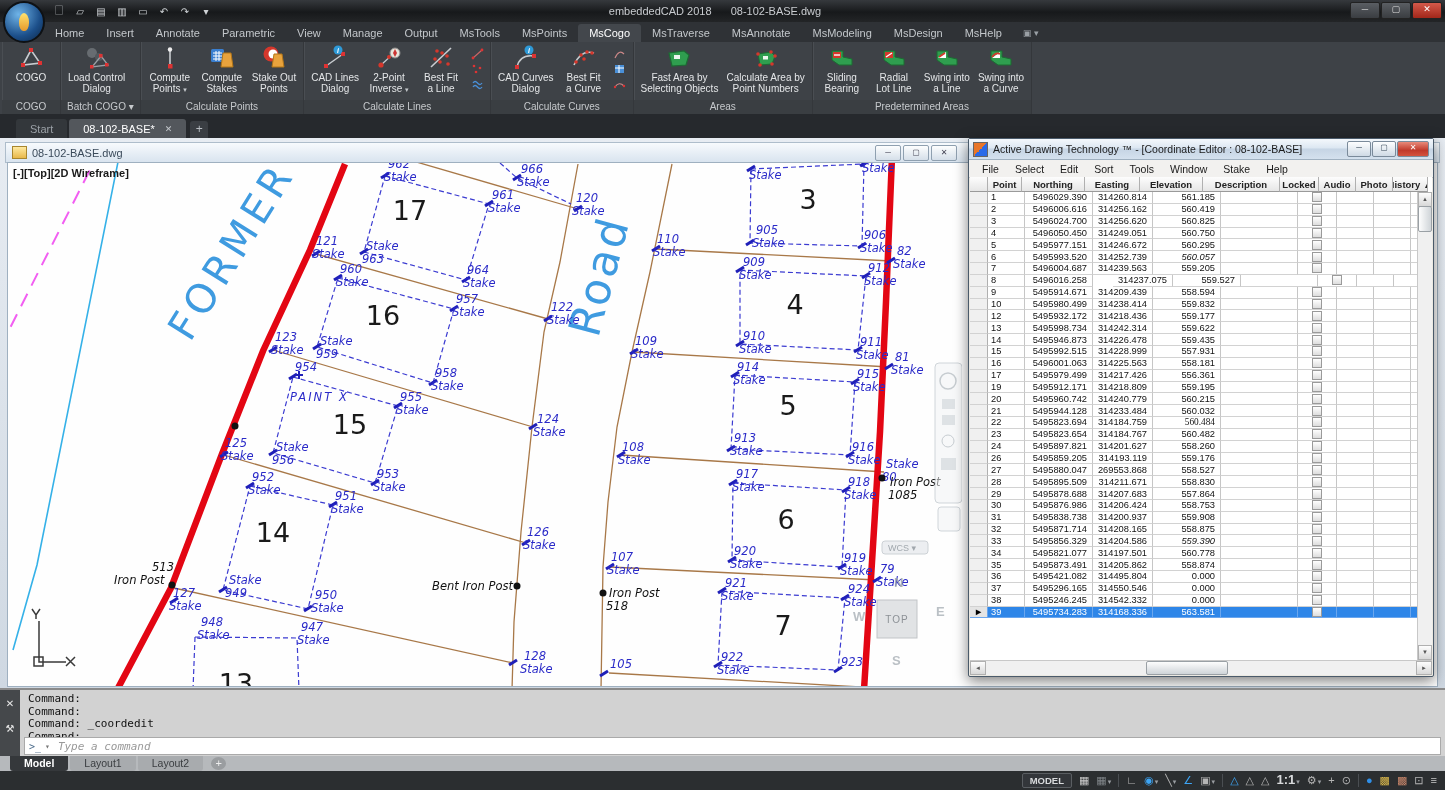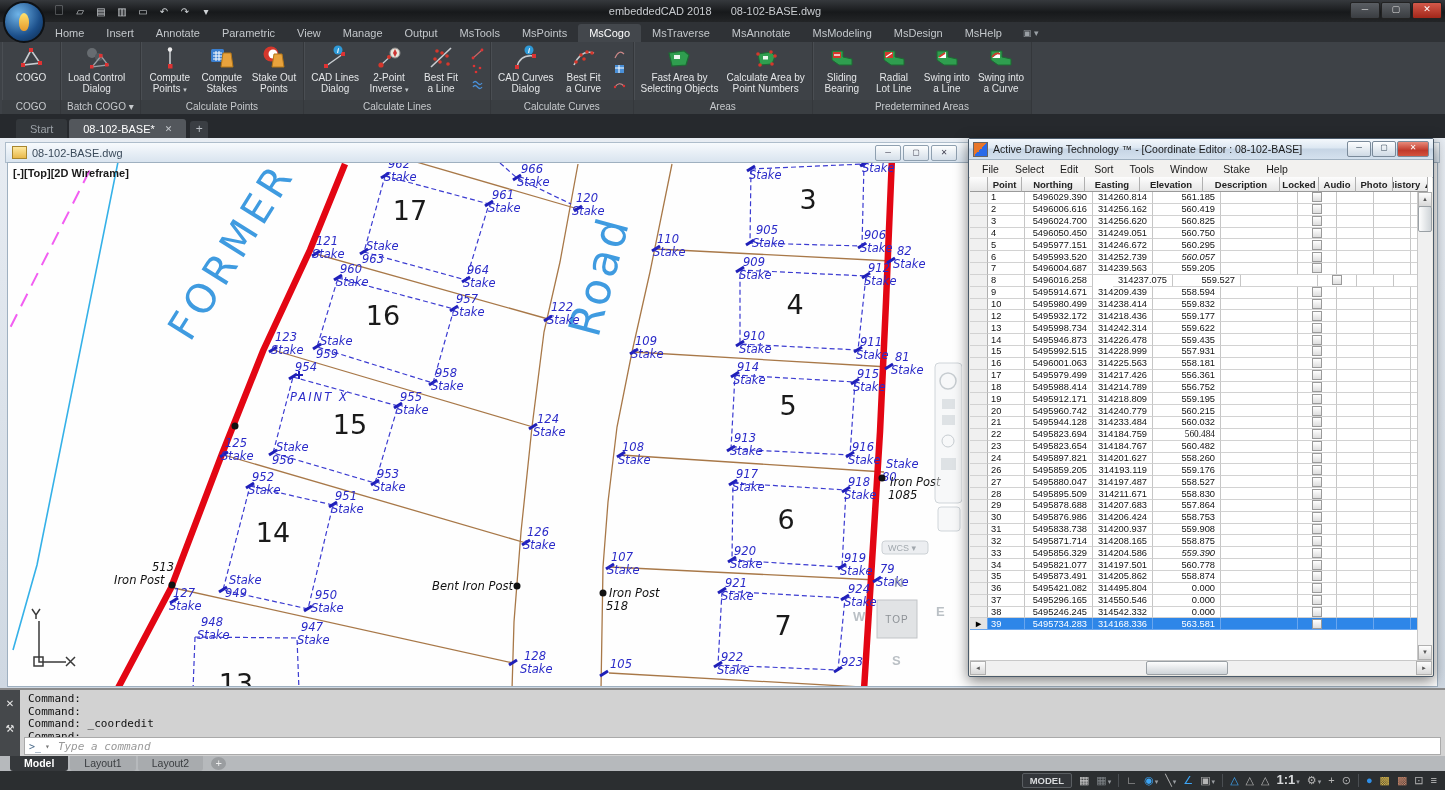--- a/index.html
+++ b/index.html
@@ -917,34 +917,20 @@
             <div class="tc" style="width: 76px; flex: 0 0 76px;"></div>
             <div class="tc" style="width: 38px; flex: 0 0 38px;">
               <span class="cb"></span>
             </div>
             <div class="tc" style="width: 36px; flex: 0 0 36px;"></div>
             <div class="tc" style="width: 36px; flex: 0 0 36px;"></div>
             <div class="tc" style="width: 34px; flex: 0 0 34px;"></div>
           </div>
           <div class="trow">
             <div class="tc sel" style="width: 17px; flex: 0 0 17px;"></div>
-            <div class="tc pt" style="width: 33px; flex: 0 0 33px;">18</div>
-            <div class="tc num" style="width: 62px; flex: 0 0 62px;">5495988.414</div>
-            <div class="tc num" style="width: 54px; flex: 0 0 54px;">314214.789</div>
-            <div class="tc num" style="width: 62px; flex: 0 0 62px;">556.752</div>
-            <div class="tc" style="width: 76px; flex: 0 0 76px;"></div>
-            <div class="tc" style="width: 38px; flex: 0 0 38px;">
-              <span class="cb"></span>
-            </div>
-            <div class="tc" style="width: 36px; flex: 0 0 36px;"></div>
-            <div class="tc" style="width: 36px; flex: 0 0 36px;"></div>
-            <div class="tc" style="width: 34px; flex: 0 0 34px;"></div>
-          </div>
-          <div class="trow">
-            <div class="tc sel" style="width: 17px; flex: 0 0 17px;"></div>
             <div class="tc pt" style="width: 33px; flex: 0 0 33px;">19</div>
             <div class="tc num" style="width: 62px; flex: 0 0 62px;">5495912.171</div>
             <div class="tc num" style="width: 54px; flex: 0 0 54px;">314218.809</div>
             <div class="tc num" style="width: 62px; flex: 0 0 62px;">559.195</div>
             <div class="tc" style="width: 76px; flex: 0 0 76px;"></div>
             <div class="tc" style="width: 38px; flex: 0 0 38px;">
               <span class="cb"></span>
             </div>
             <div class="tc" style="width: 36px; flex: 0 0 36px;"></div>
             <div class="tc" style="width: 36px; flex: 0 0 36px;"></div>
@@ -1031,21 +1017,21 @@
               <span class="cb"></span>
             </div>
             <div class="tc" style="width: 36px; flex: 0 0 36px;"></div>
             <div class="tc" style="width: 36px; flex: 0 0 36px;"></div>
             <div class="tc" style="width: 34px; flex: 0 0 34px;"></div>
           </div>
           <div class="trow">
             <div class="tc sel" style="width: 17px; flex: 0 0 17px;"></div>
             <div class="tc pt" style="width: 33px; flex: 0 0 33px;">27</div>
             <div class="tc num" style="width: 62px; flex: 0 0 62px;">5495880.047</div>
-            <div class="tc num" style="width: 54px; flex: 0 0 54px;">314197.487</div>
+            <div class="tc num" style="width: 54px; flex: 0 0 54px;">269553.868</div>
             <div class="tc num" style="width: 62px; flex: 0 0 62px;">558.527</div>
             <div class="tc" style="width: 76px; flex: 0 0 76px;"></div>
             <div class="tc" style="width: 38px; flex: 0 0 38px;">
               <span class="cb"></span>
             </div>
             <div class="tc" style="width: 36px; flex: 0 0 36px;"></div>
             <div class="tc" style="width: 36px; flex: 0 0 36px;"></div>
             <div class="tc" style="width: 34px; flex: 0 0 34px;"></div>
           </div>
           <div class="trow">

